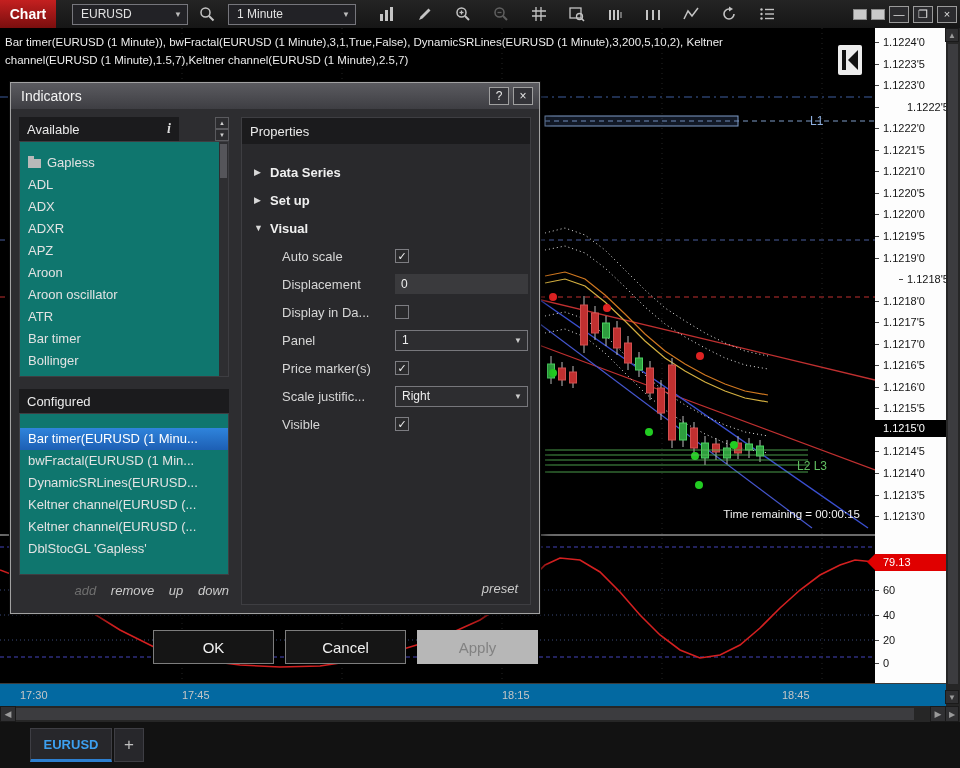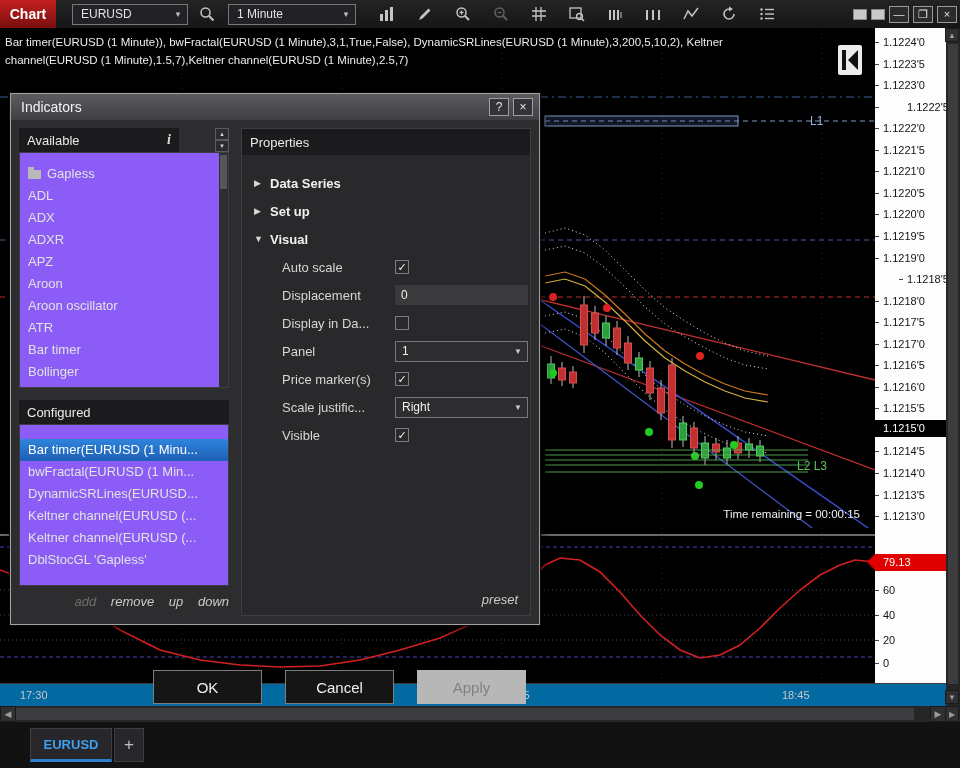--- a/index.html
+++ b/index.html
@@ -54,35 +54,35 @@
   .vscroll { position:absolute; left:946px; top:28px; width:14px; height:694px; background:#262626; z-index:3; }
   .vthumb { position:absolute; left:2px; top:16px; width:10px; height:640px; background:#3c3c3f; }
   .tab-bar { position:absolute; left:0; top:722px; width:960px; height:46px; background:#121212; z-index:3; }
   .tab-active { position:absolute; left:30px; top:6px; width:82px; height:34px; background:#27272b;
                 border:1px solid #3e3e44; border-bottom:3px solid #2d7fd0; color:#3da0f0; font-weight:bold;
                 font-size:13px; display:flex; align-items:center; justify-content:center; }
   .tab-add { position:absolute; left:114px; top:6px; width:30px; height:34px; background:#27272b;
              border:1px solid #3e3e44; color:#c0c0c0; font-size:17px; display:flex; align-items:center; justify-content:center; }
 
   
-  .dialog { position:absolute; left:10px; top:93px; width:530px; height:532px; background:#2d2d30;
+  .dialog { position:absolute; left:10px; top:82px; width:530px; height:532px; background:#2d2d30;
             border:1px solid #a2a2a2; z-index:20; box-shadow:0 0 0 1px #0a0a0a, 3px 4px 10px rgba(0,0,0,.65); }
   .dlg-title { height:26px; background:linear-gradient(#5b5b60,#3e3e43); display:flex; align-items:center;
                color:#f2f2f2; font-size:14px; padding-left:10px; }
   .dlg-title-btns { margin-left:auto; margin-right:6px; display:flex; gap:4px; }
   .tbtn { width:20px; height:18px; background:#333338; border:1px solid #9f9f9f; color:#e5e5e5;
           font-size:12px; line-height:16px; text-align:center; }
   .panel-header { position:absolute; background:#1b1b1d; color:#eaeaea; font-size:13px;
                   display:flex; align-items:center; padding:0 8px; }
   .info-i { margin-left:auto; font-family:"Liberation Serif", serif; font-style:italic; font-weight:bold;
             font-size:14px; color:#dcdcdc; }
   .spinner { position:absolute; left:204px; top:34px; width:14px; height:24px; display:flex; flex-direction:column; }
   .spin-btn { flex:1; background:#2c2c2f; border:1px solid #5a5a5e; color:#cfcfcf; font-size:6px;
               display:flex; align-items:center; justify-content:center; }
-  .listbox { position:absolute; background:#8b5cf6; border:1px solid #3e3e42; overflow:hidden; }
+  .listbox { position:absolute; background:#0f766e; border:1px solid #3e3e42; overflow:hidden; }
   .avail-list { left:8px; top:58px; width:210px; height:236px; padding-top:10px; }
   .conf-list  { left:8px; top:330px; width:210px; height:162px; padding-top:14px; }
   .list-item { height:22px; line-height:22px; color:#e2e2e2; font-size:13px; padding-left:8px;
                white-space:nowrap; overflow:hidden; display:flex; align-items:center; gap:6px; }
   .list-item.selected { background:linear-gradient(#2f84dc,#1d5fb4); color:#fff; }
   .folder { width:13px; height:9px; background:#b9b9b9; position:relative; display:inline-block; flex:0 0 auto; }
   .folder::before { content:""; position:absolute; left:0; top:-3px; width:6px; height:3px; background:#b9b9b9; }
   .list-vscroll { position:absolute; right:0; top:0; width:9px; height:100%; background:#2e2e31; }
   .list-vthumb { position:absolute; left:1px; top:2px; width:7px; height:34px; background:#55555a; }
   .links-row { position:absolute; left:8px; top:500px; width:210px; text-align:right; font-size:13px;
@@ -100,22 +100,22 @@
   .cb { width:14px; height:14px; background:#2a2a2c; border:1px solid #7d7d82; color:#f0f0f0;
         font-size:11px; line-height:12px; text-align:center; }
   .tinput { width:133px; height:20px; background:#3a3a3d; color:#eee; font-size:12px;
             line-height:20px; padding-left:6px; }
   .sel { width:133px; height:21px; background:#2d2d30; border:1px solid #77777c; color:#eee; font-size:12px;
          display:flex; align-items:center; justify-content:space-between; padding:0 5px 0 6px; }
   .sel .chev { font-size:8px; color:#ccc; }
   .preset { position:absolute; right:12px; bottom:8px; font-style:italic; font-size:13px; color:#cacaca; }
 
   .dlg-buttons { position:absolute; left:0; top:630px; width:960px; height:34px; z-index:21; }
-  .btn { position:absolute; top:0; width:109px; height:34px; background:#151515; border:1px solid #7d7d7d;
-         color:#f0f0f0; font-size:15px; display:flex; align-items:center; justify-content:center;margin-top:40px; }
+  .btn { position:absolute; top:0; width:121px; height:34px; background:#151515; border:1px solid #7d7d7d;
+         color:#f0f0f0; font-size:15px; display:flex; align-items:center; justify-content:center; }
   .btn-apply { background:#b7b7b7; border:1px solid #b7b7b7; color:#828282; }
 </style>
 </head>
 <body>
 
 <div class="toolbar">
   <div class="chart-label">Chart</div>
   <div class="combo" style="width:116px; margin-left:16px;">
     <span>EURUSD</span>
     <span class="chev">▼</span>

